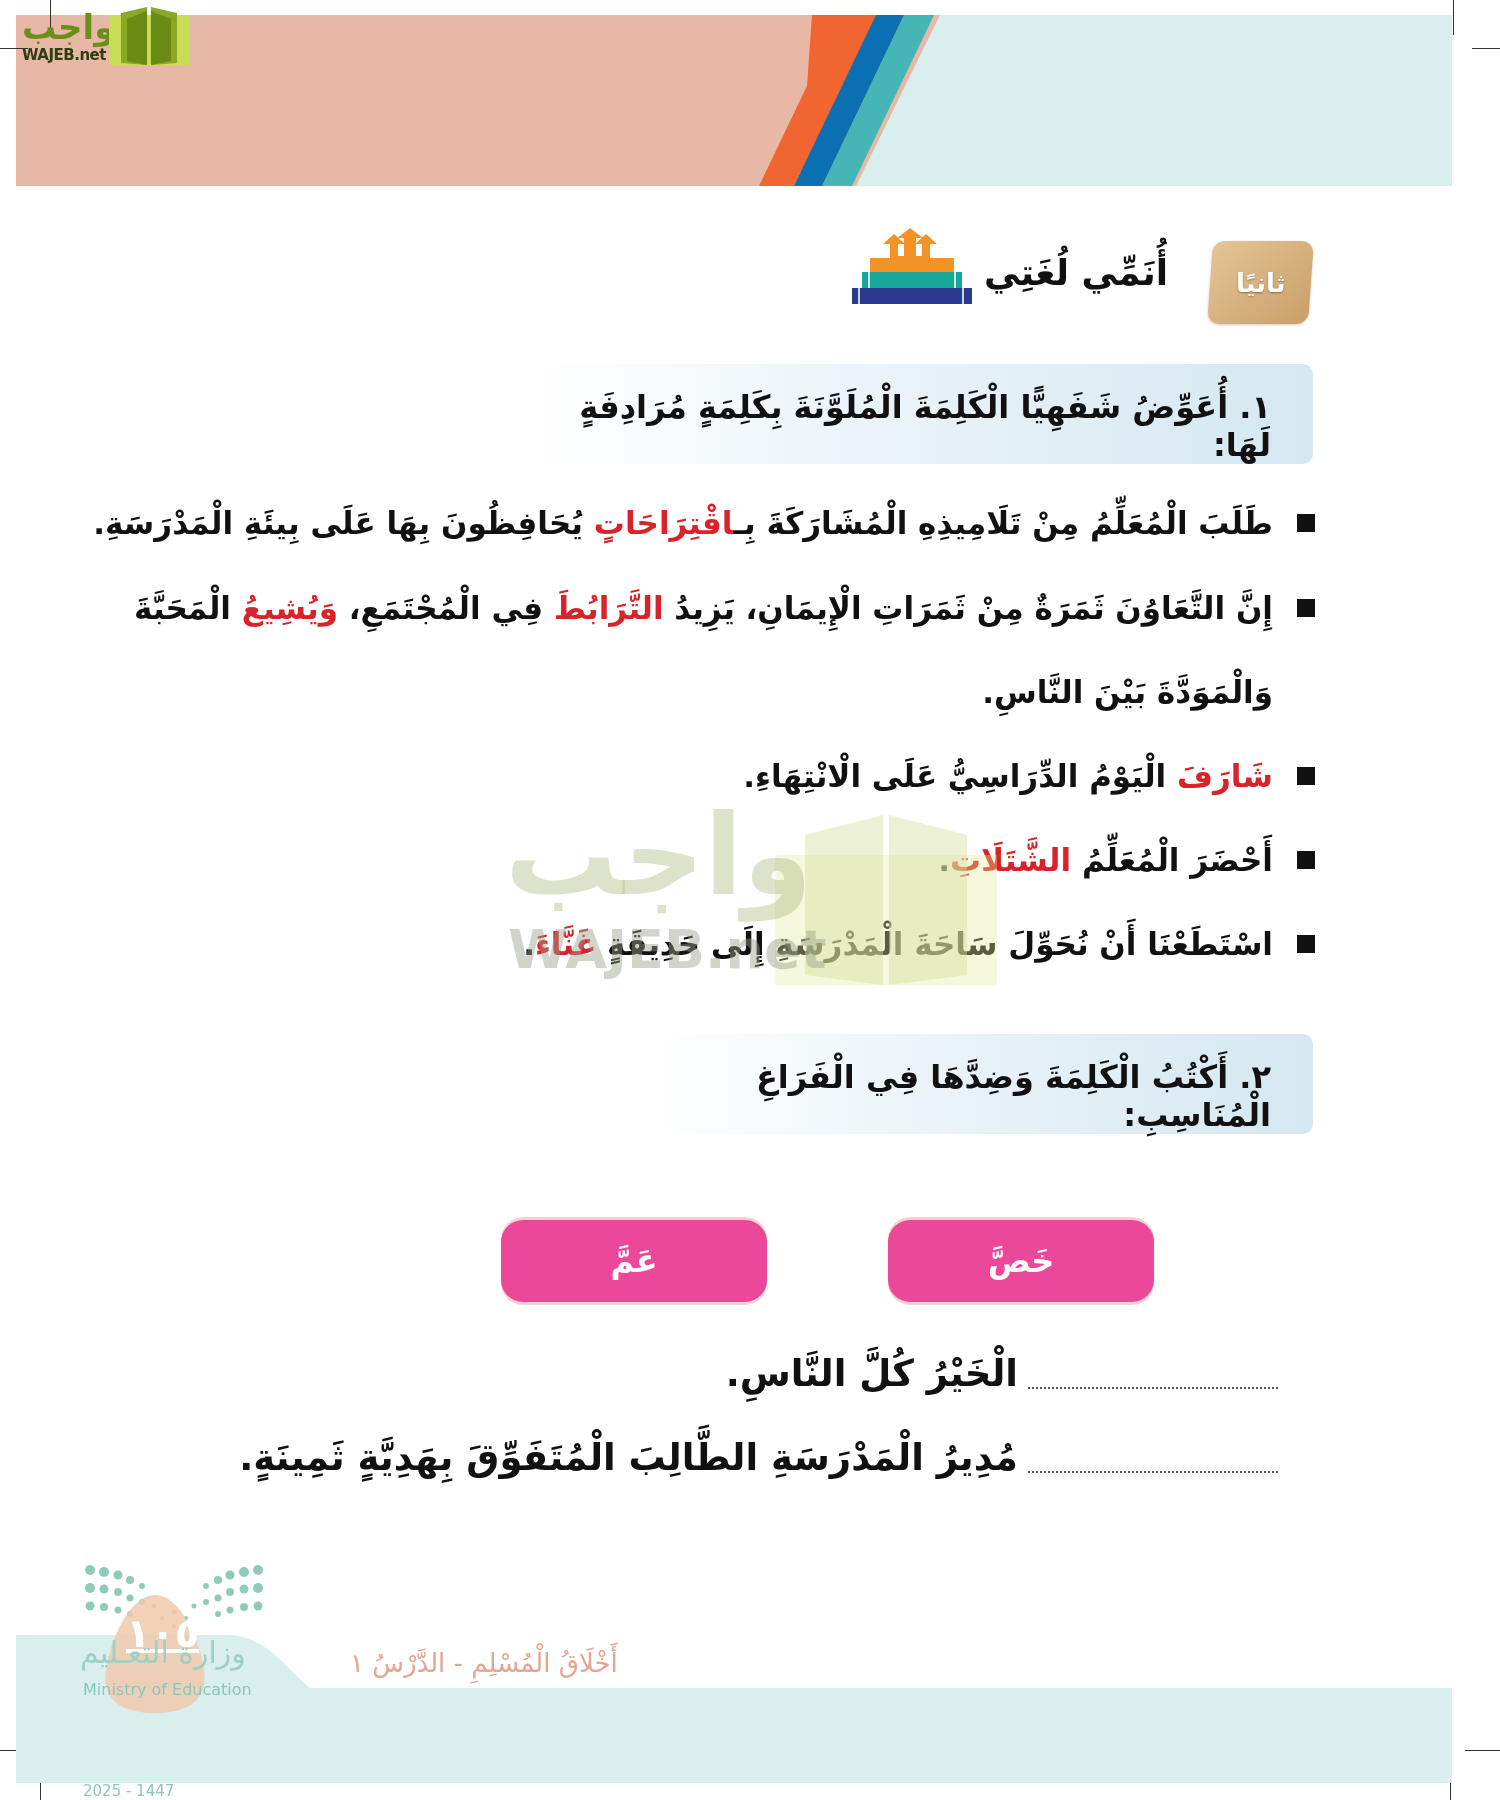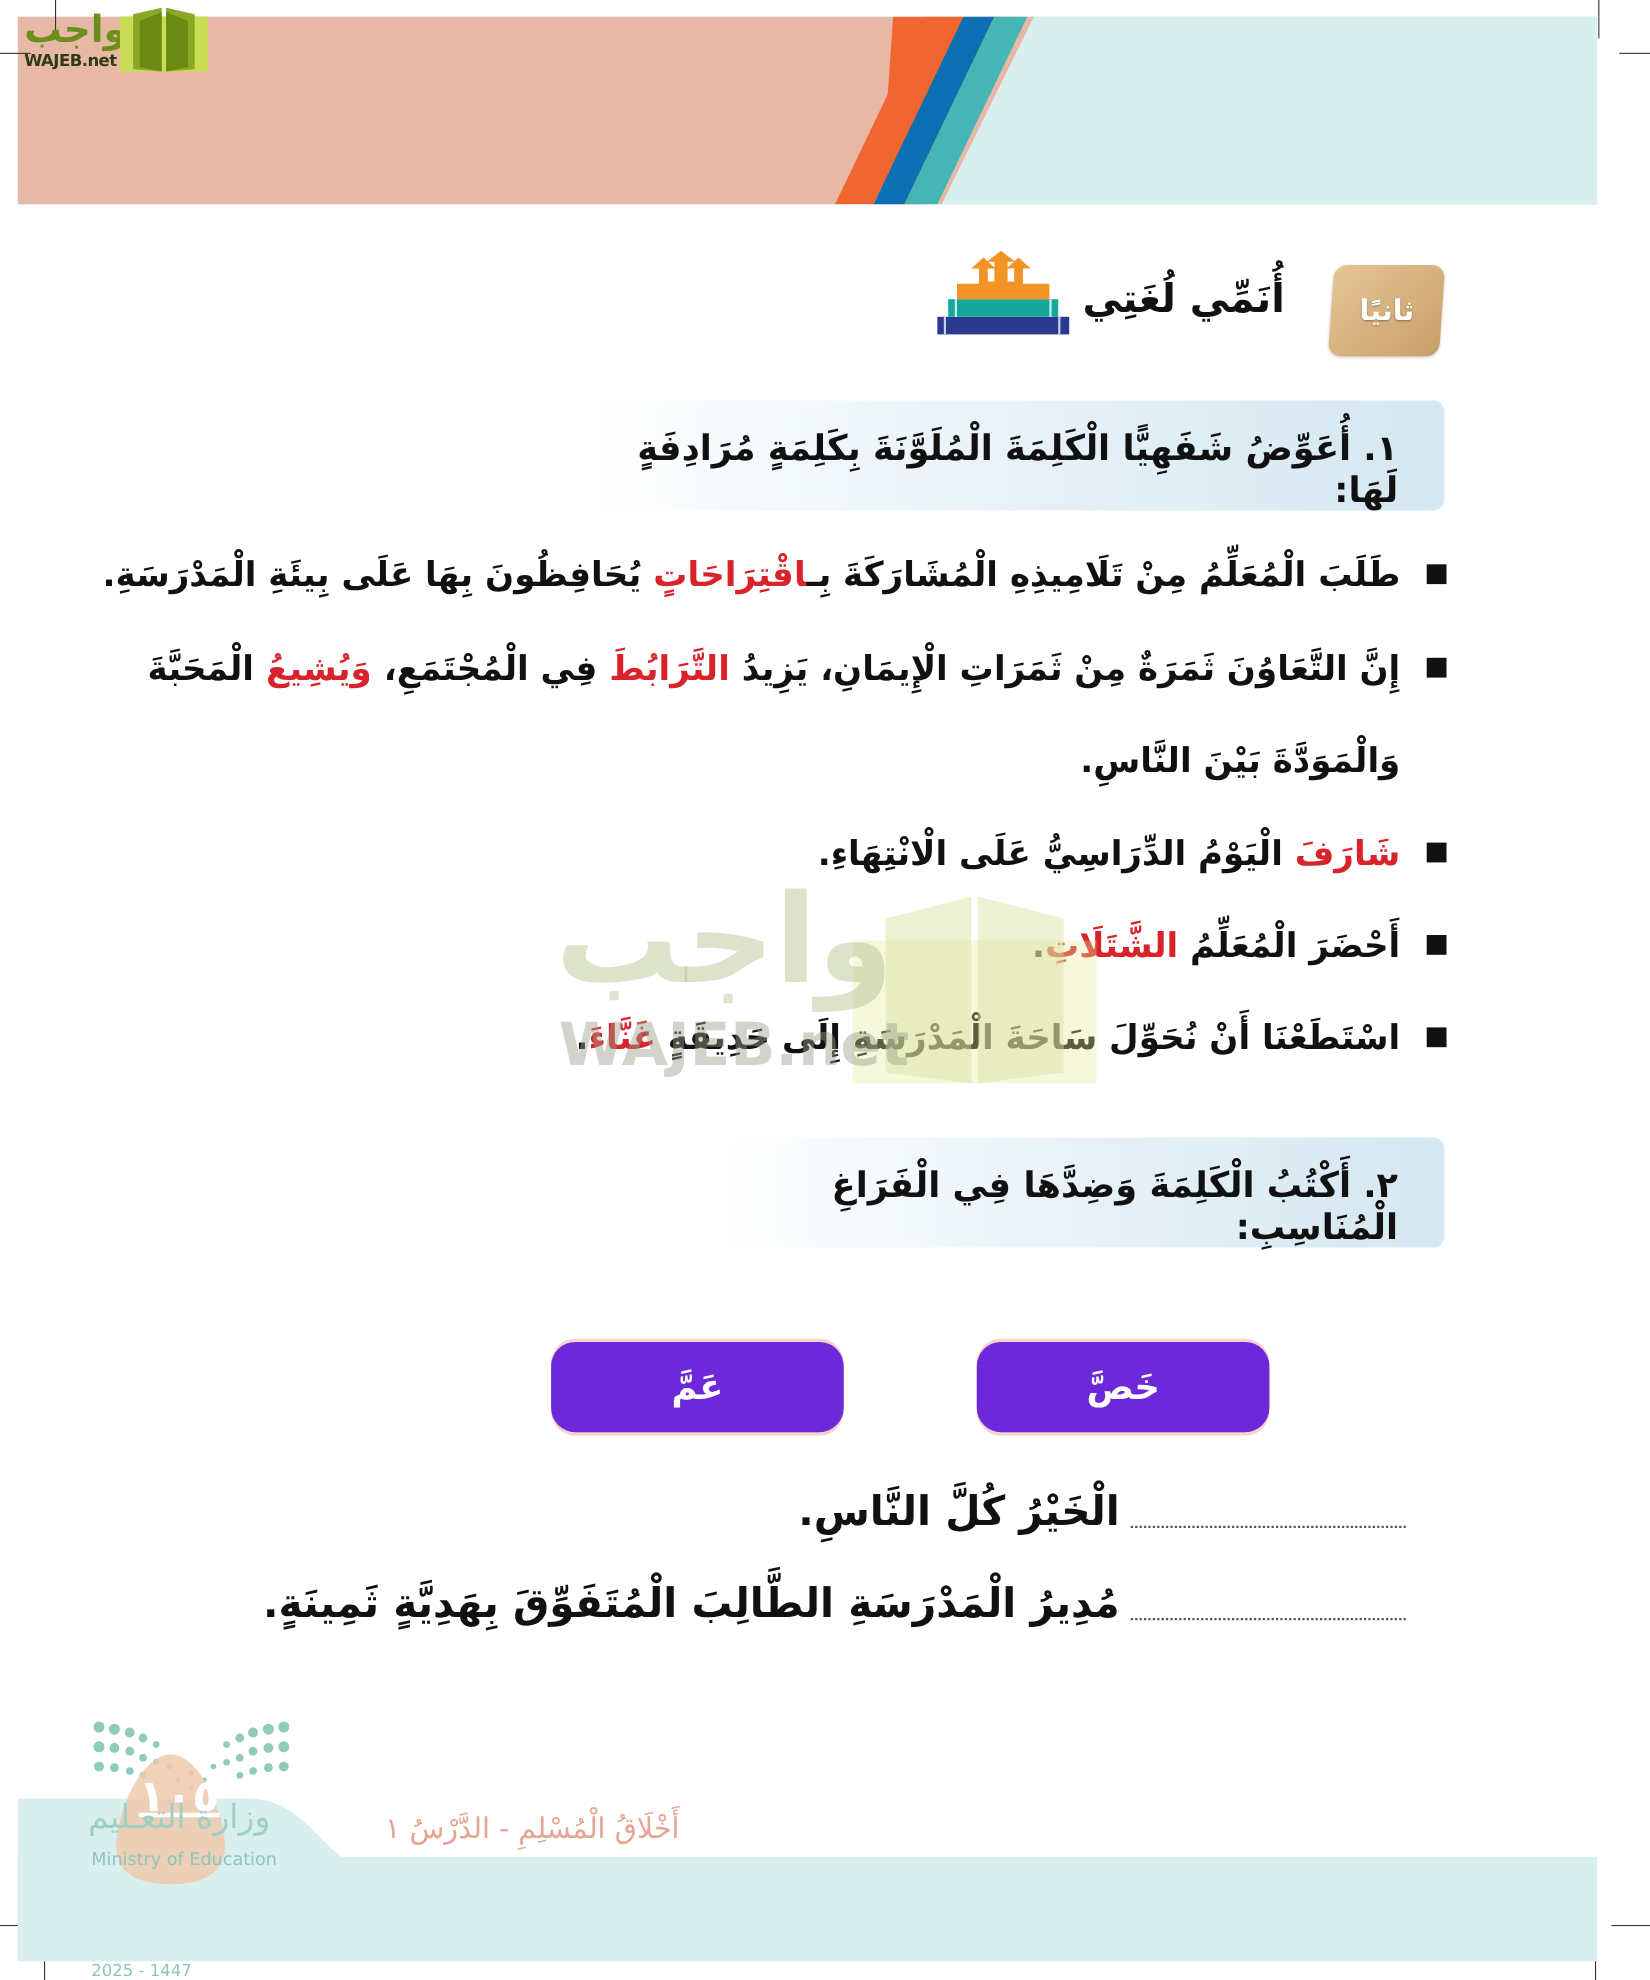--- a/index.html
+++ b/index.html
@@ -45,21 +45,21 @@
   .bullet {
     position:absolute; right:0; direction:rtl; white-space:nowrap;
     font-size:31px; font-weight:bold; color:#111;
   }
   .bullet .sq { display:inline-block; width:18px; height:18px; background:#111; margin-left:24px; vertical-align:middle; position:relative; top:-3px;}
   .hl { color:#d8232a; }
 
   
   .chip {
     position:absolute; width:266px; height:82px; border-radius:22px;
-    background:#6d28d9; color:#fff; font-size:32px; font-weight:bold;
+    background:#ec4899; color:#fff; font-size:32px; font-weight:bold;
     display:flex; align-items:center; justify-content:center; direction:rtl;
     box-shadow:0 3px 0 #f4d2d0, 0 -3px 0 #f4d2d0;
   }
 
   
   .fill { position:absolute; right:222px; direction:rtl; font-size:37px; font-weight:bold; color:#111; white-space:nowrap; }
   .fill .dots { display:inline-block; width:250px; border-bottom:2px dotted #555; margin-left:10px; vertical-align:bottom; position:relative; top:-6px;}
 
   
   .wm-text { left:505px; top:790px; font-size:112px; font-weight:bold; color:rgba(180,190,140,0.45); direction:rtl; }

